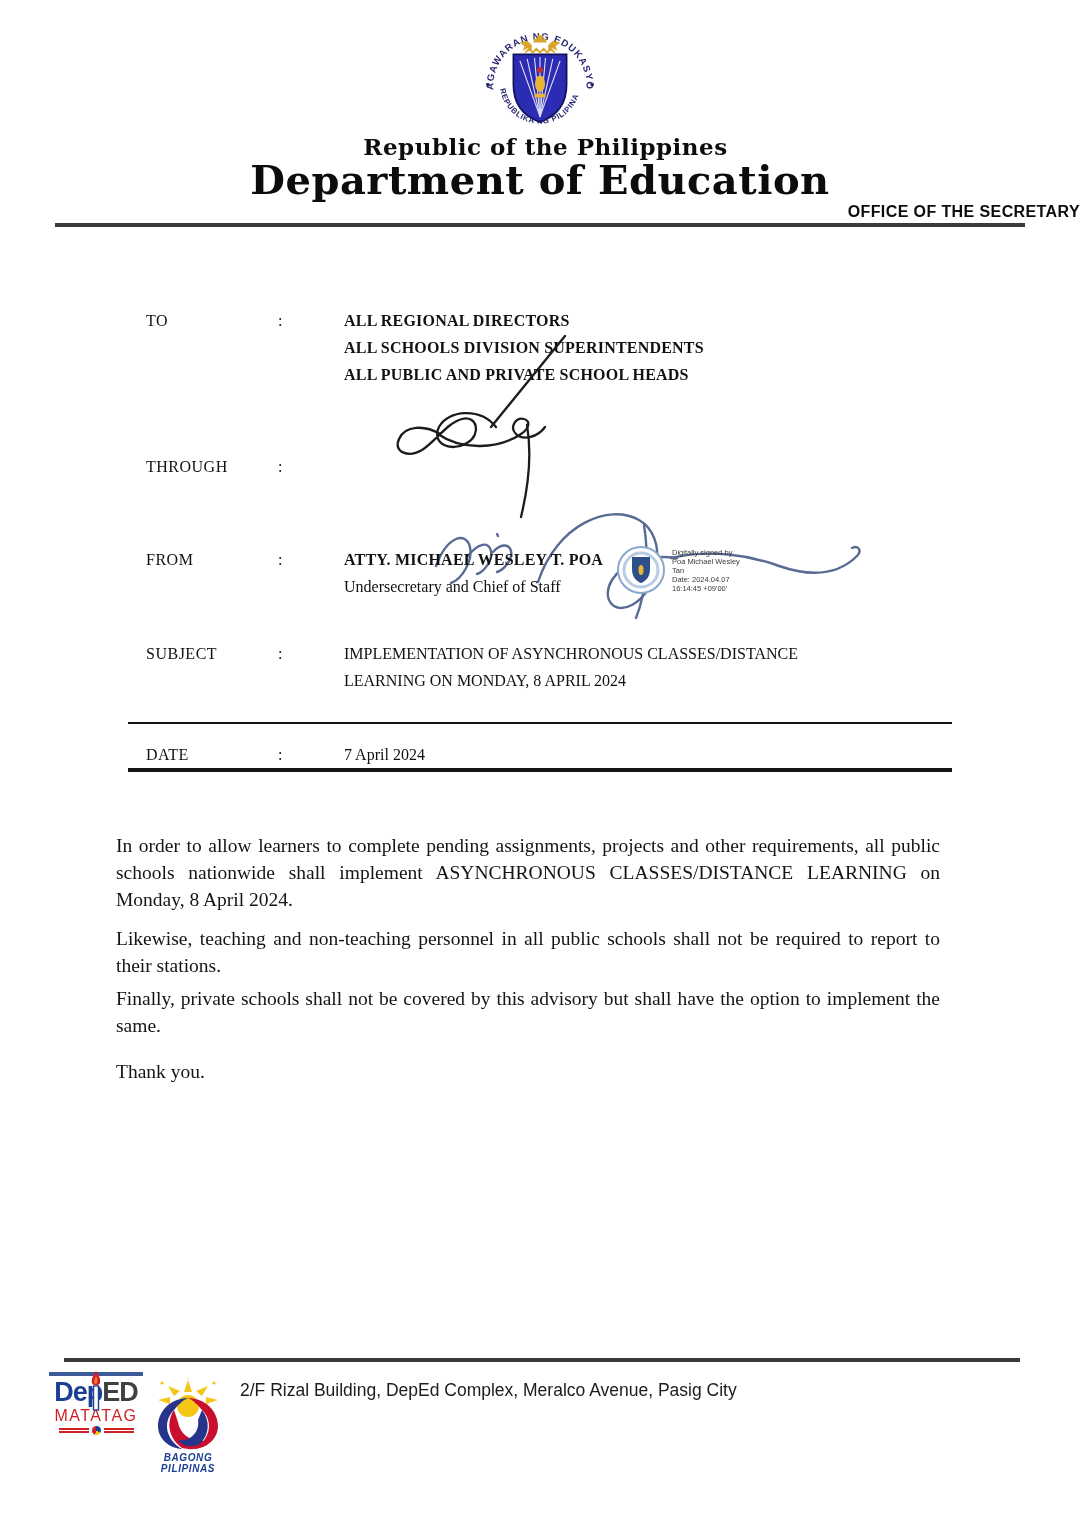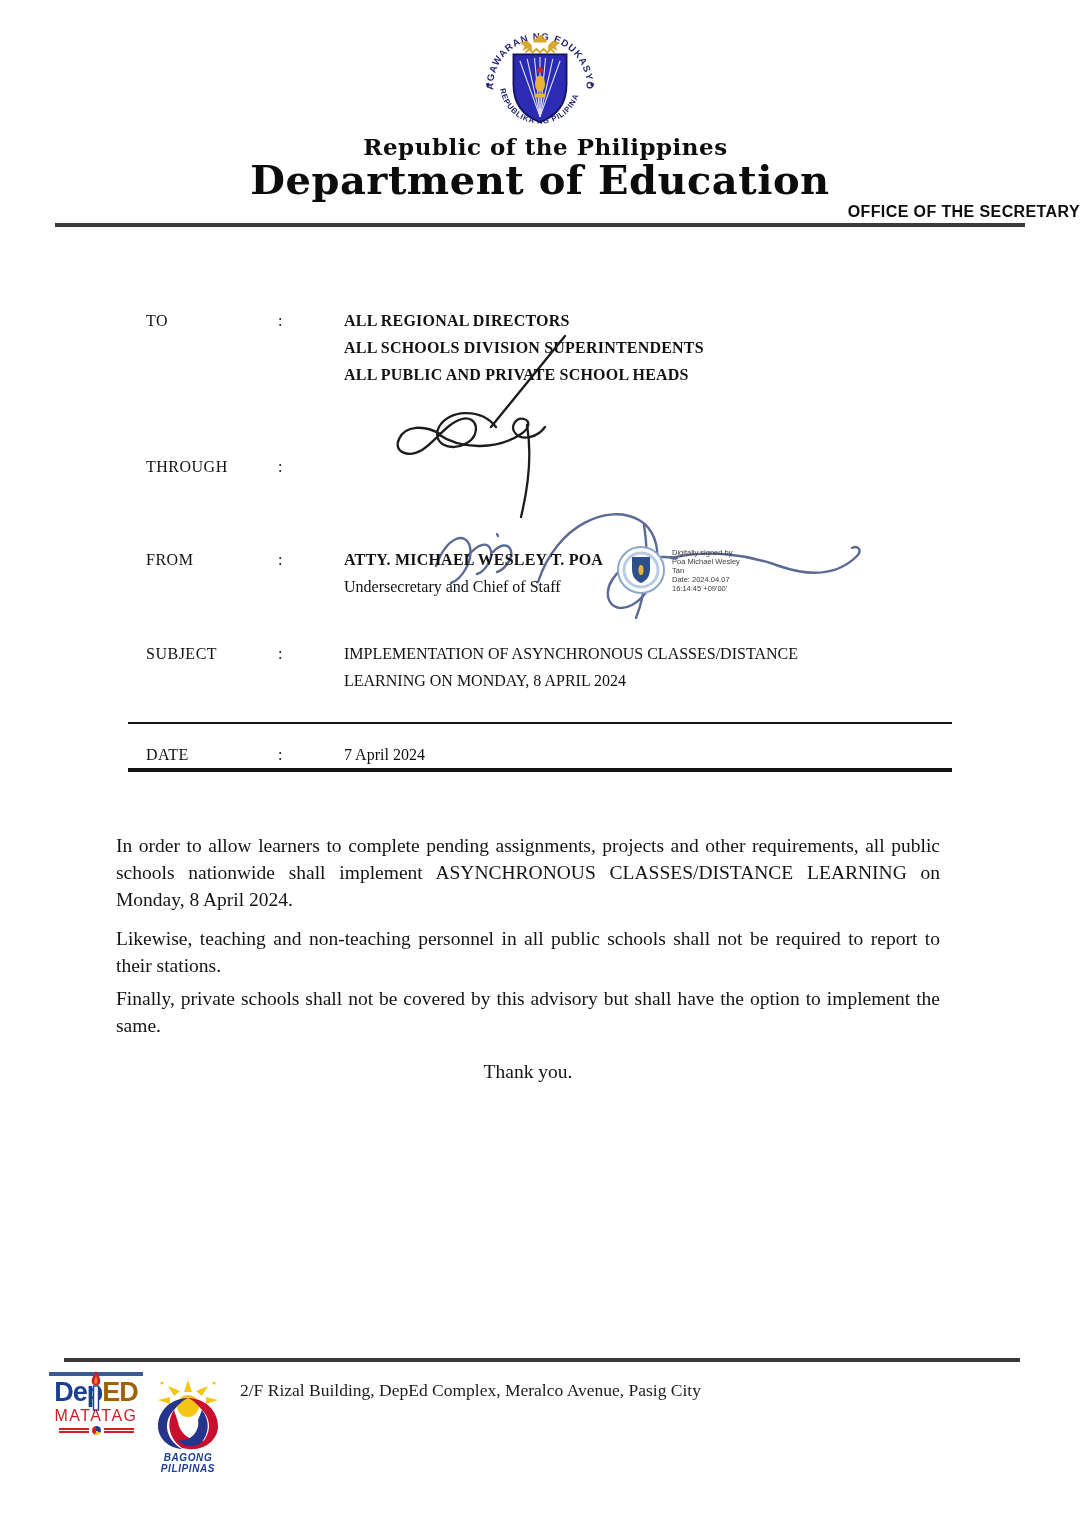--- a/index.html
+++ b/index.html
@@ -28,36 +28,36 @@
   .rule.thin{top:722px;left:128px;width:824px;height:2px;background:#141414;}
   .rule.thick{top:768px;left:128px;width:824px;height:4px;background:#141414;}
   
   .sig{position:absolute;pointer-events:none;}
   .sig-escobedo{left:378px;top:330px;}
   .sig-poa{left:418px;top:494px;}
   .stamp{position:absolute;left:616px;top:505px;display:flex;align-items:flex-start;margin-top:40px;}
   .stamp-text{margin-left:6px;font-family:"Liberation Sans",sans-serif;font-size:7.5px;line-height:9px;color:#3a3a3a;padding-top:3px;}
   
   .para{position:absolute;left:116px;width:824px;font-size:19.5px;line-height:27.4px;text-align:justify;color:#141414;}
-  .p1{top:812px;} .p2{top:905px;} .p3{top:965px;} .p4{top:1038px;text-align:center;}
+  .p1{top:812px;} .p2{top:905px;} .p3{top:965px;} .p4{top:1038px;text-align:left;}
   
   .rule.ftr{top:1358px;left:64px;width:956px;height:4px;}
   .deped-logo{position:absolute;left:42px;top:1372px;width:108px;text-align:center;font-family:"Liberation Sans",sans-serif;}
   .dl-bar{height:4px;width:94px;margin:0 auto;background:#3d5a98;}
   .dl-word{position:relative;margin-top:1px;font-weight:bold;font-size:27px;line-height:30px;letter-spacing:-1px;}
-  .dl-dep{color:#1b3f94;} .dl-ed{color:#a16207;text-align:center;}
+  .dl-dep{color:#1b3f94;} .dl-ed{color:#404040;text-align:center;}
   .dl-torch{position:absolute;left:46px;top:-7px;}
   .dl-matatag{color:#d02027;font-weight:normal;font-size:16px;line-height:18px;letter-spacing:1.5px;}
   .dl-sub{display:flex;justify-content:center;align-items:center;gap:3px;margin-top:1px;}
   .dl-bars{display:inline-block;width:30px;}
   .dl-bars i{display:block;height:2px;margin:1px 0;background:#d02027;}
   .dl-dot{width:9px;height:9px;border-radius:50%;background:conic-gradient(#1b3f94 0 120deg,#f3c517 120deg 200deg,#d02027 200deg 360deg);}
   .bagong-logo{position:absolute;left:140px;top:1378px;width:96px;text-align:center;}
   .bagong-label{font-family:Liberation Sans, sans-serif;font-style:italic;font-weight:bold;font-size:10px;letter-spacing:.6px;color:#1b3f94;margin-top:-2px;}
-  .ftext{position:absolute;left:240px;top:1379px;font-family:Liberation Serif, serif;font-size:17.5px;line-height:22px;color:#1c1c1c;}
+  .ftext{position:absolute;left:240px;top:1379px;font-family:Liberation Sans, sans-serif;font-size:17.5px;line-height:22px;color:#1c1c1c;}
   .ftext .line2{margin-top:7px;}
 </style>
 </head>
 <body>
 
 <div class="page">
 
   <div class="header">
     <svg class="seal-svg" width="126" height="108" viewBox="0 0 132 118">
       <defs>

